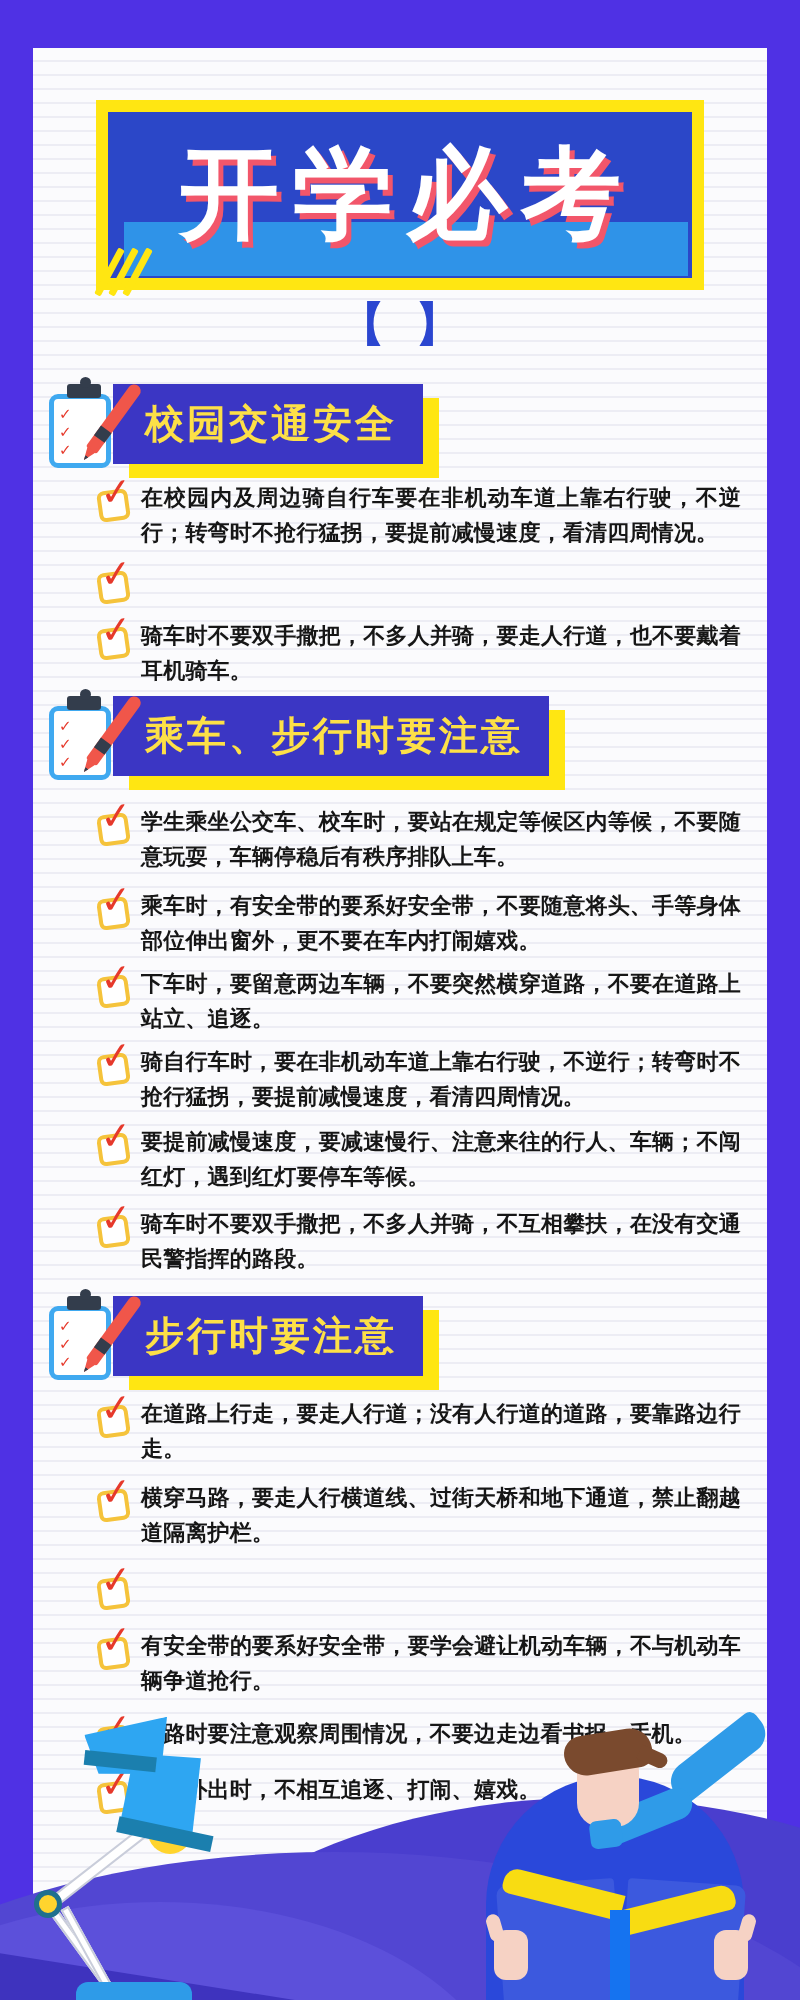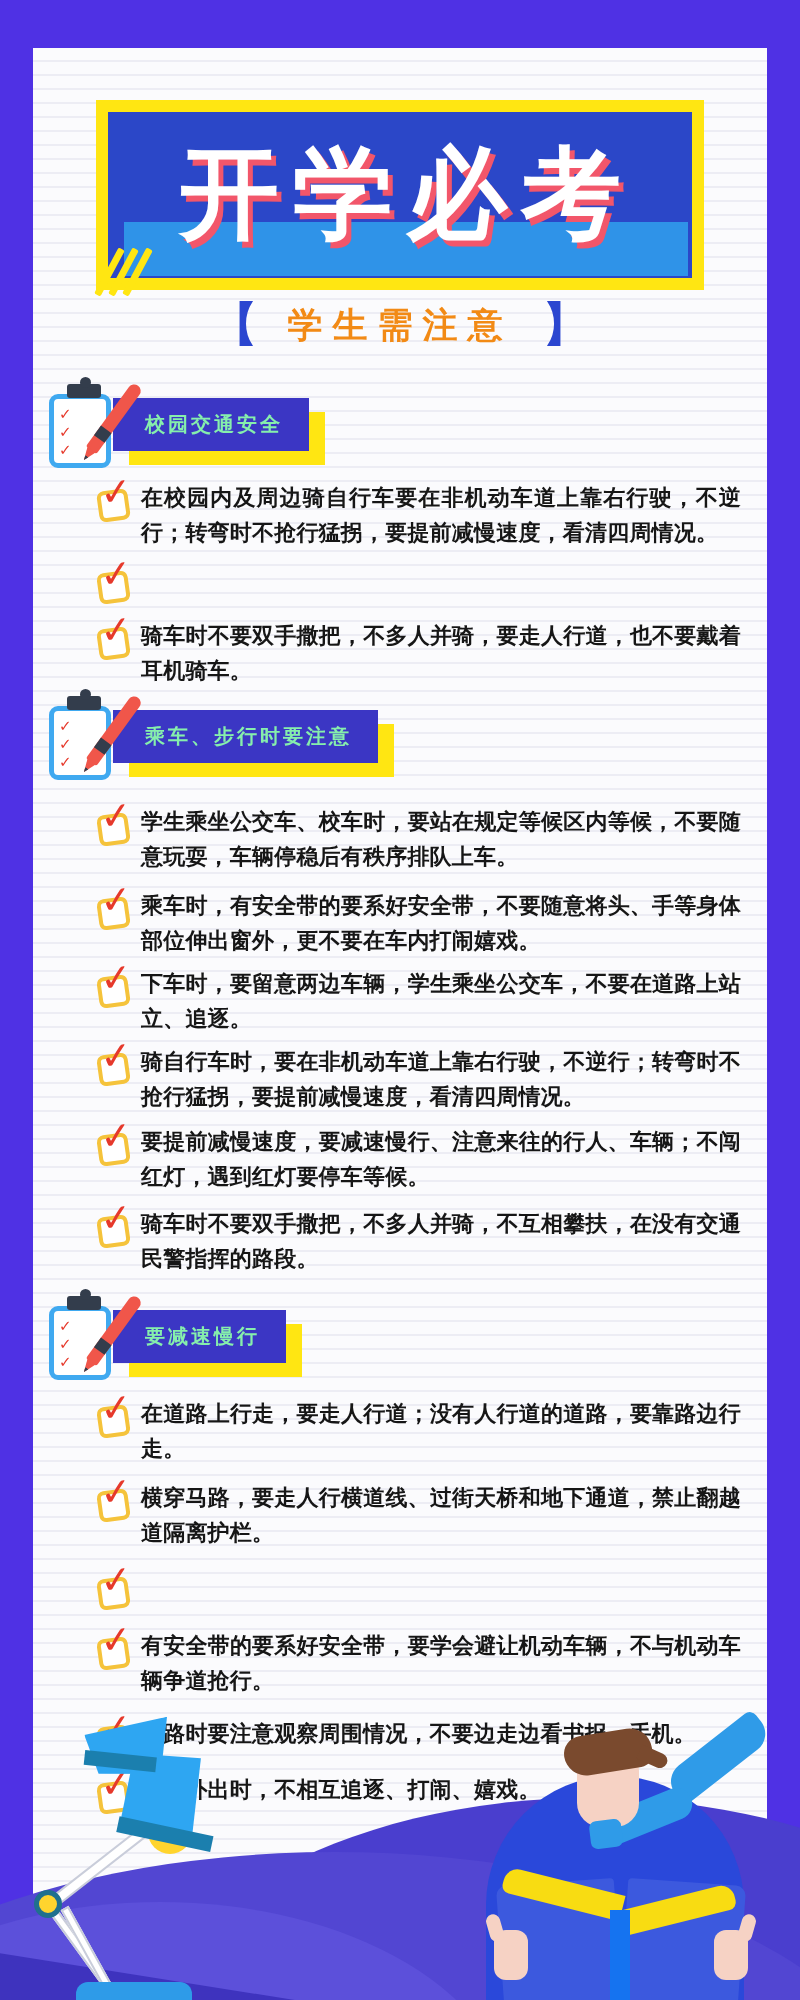--- a/index.html
+++ b/index.html
@@ -36,22 +36,22 @@
   .clipboard { position:absolute; left:2px; top:12px; width:52px; height:64px; background:#FFFFFF; border:5px solid #3FA9F0; border-radius:9px; }
   .clip { position:absolute; top:2px; left:20px; width:34px; height:14px; background:#333D4C; border-radius:3px; z-index:4; }
   .clip-knob { position:absolute; top:-5px; left:33px; width:11px; height:11px; background:#333D4C; border-radius:50%; z-index:4; }
   .clip-checks { position:absolute; top:24px; left:12px; display:flex; flex-direction:column; gap:3px; z-index:3;
                  color:#E6392B; font-size:15px; font-weight:bold; line-height:1; }
   .pen { position:absolute; right:6px; top:-4px; width:13px; height:80px; background:#F0564A; border-radius:7px 7px 3px 3px; transform:rotate(36deg); z-index:5; }
   .pen-grip { position:absolute; left:0; bottom:14px; width:13px; height:12px; background:#333D4C; }
   .pen-tip { position:absolute; left:1.5px; bottom:-12px; width:10px; height:13px; background:#F0564A; clip-path:polygon(50% 100%,0 0,100% 0); }
   .pen-point { position:absolute; left:4.5px; bottom:-12px; width:4px; height:5px; background:#333D4C; clip-path:polygon(50% 100%,0 0,100% 0); }
   .header-box {
-    position:relative; background:#3B36C4; color:#86efac; z-index:2;
-    font-size:20px; font-weight:bold; letter-spacing:3px;
+    position:relative; background:#3B36C4; color:#fde047; z-index:2;
+    font-size:39px; font-weight:bold; letter-spacing:3px;
     padding:13px 26px 13px 32px; box-shadow:16px 14px 0 0 #FFE612; white-space:nowrap;
   }
   
   .item { display:flex; align-items:flex-start; margin-left:62px; margin-right:26px; }
   .bullet { position:relative; width:40px; height:40px; flex:0 0 40px; margin-right:6px; }
   .bullet-box { position:absolute; left:3px; top:10px; width:23px; height:23px; background:#FFFFFF; border:4px solid #F5C33B; border-radius:7px; transform:rotate(-8deg); }
   .bullet-check { position:absolute; left:5px; top:-7px; font-size:38px; font-weight:bold; color:#E6392B; line-height:1; transform:rotate(-5deg); }
   .item-text { width:642px; font-size:22px; line-height:35px; color:#161616; font-weight:600; letter-spacing:0.2px; text-align:justify; }
   
   .illustration { position:absolute; left:0; top:1670px; width:800px; height:330px; z-index:5; overflow:hidden; }
@@ -105,21 +105,20 @@
         <div class="title-bar"></div>
         <div class="title-text">开学必考</div>
       </div>
       <div class="slash s1"></div>
       <div class="slash s2"></div>
       <div class="slash s3"></div>
     </div>
 
     <div class="subtitle">
       <span class="bracket">【</span>
-      <span class="subtitle-text">学生需注意</span>
       <span class="bracket">】</span>
     </div>
 
     <div class="section-header" style="margin-top:34px">
       <div class="clipboard-wrap">
         <span class="clipboard"></span>
         <span class="clip"></span>
         <span class="clip-knob"></span>
         <span class="clip-checks">
           <span>✓</span>
@@ -187,21 +186,21 @@
           <span class="bullet-box"></span>
           <span class="bullet-check">✓</span>
         </span>
       <span class="item-text">乘车时，有安全带的要系好安全带，不要随意将头、手等身体部位伸出窗外，更不要在车内打闹嬉戏。</span>
     </div>
     <div class="item" style="margin-top:8px">
       <span class="bullet">
           <span class="bullet-box"></span>
           <span class="bullet-check">✓</span>
         </span>
-      <span class="item-text">下车时，要留意两边车辆，学生乘坐公交车，不要在道路上站立、追逐。</span>
+      <span class="item-text">下车时，要留意两边车辆，不要突然横穿道路，不要在道路上站立、追逐。</span>
     </div>
     <div class="item" style="margin-top:8px">
       <span class="bullet">
           <span class="bullet-box"></span>
           <span class="bullet-check">✓</span>
         </span>
       <span class="item-text">骑自行车时，要在非机动车道上靠右行驶，不逆行；转弯时不抢行猛拐，要提前减慢速度，看清四周情况。</span>
     </div>
     <div class="item" style="margin-top:10px">
       <span class="bullet">
@@ -227,21 +226,21 @@
           <span>✓</span>
           <span>✓</span>
           <span>✓</span>
         </span>
         <span class="pen">
           <span class="pen-grip"></span>
           <span class="pen-tip"></span>
           <span class="pen-point"></span>
         </span>
       </div>
-      <div class="header-box">要减速慢行</div>
+      <div class="header-box">步行时要注意</div>
     </div>
 
     <div class="item" style="margin-top:18px">
       <span class="bullet">
           <span class="bullet-box"></span>
           <span class="bullet-check">✓</span>
         </span>
       <span class="item-text">在道路上行走，要走人行道；没有人行道的道路，要靠路边行走。</span>
     </div>
     <div class="item" style="margin-top:14px">

